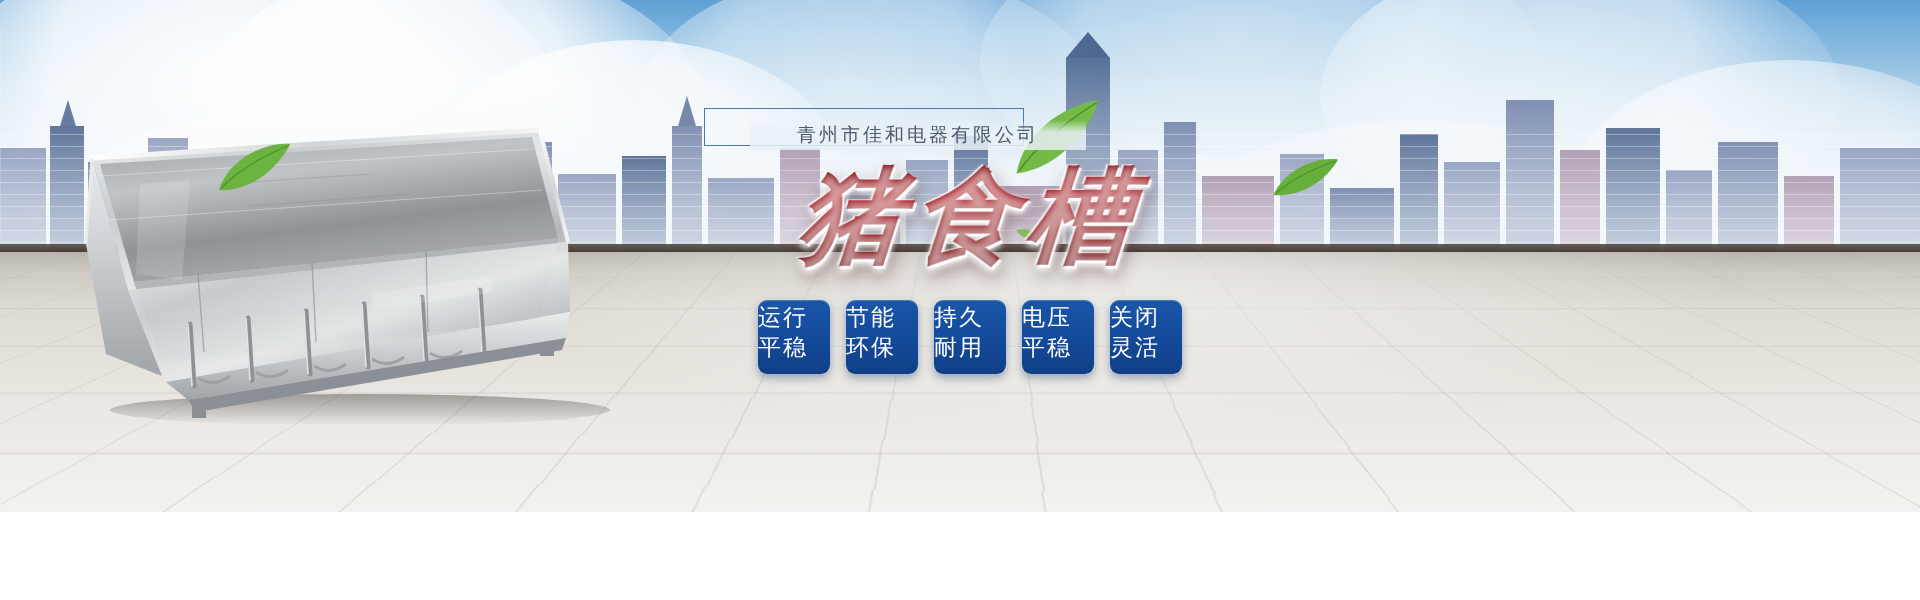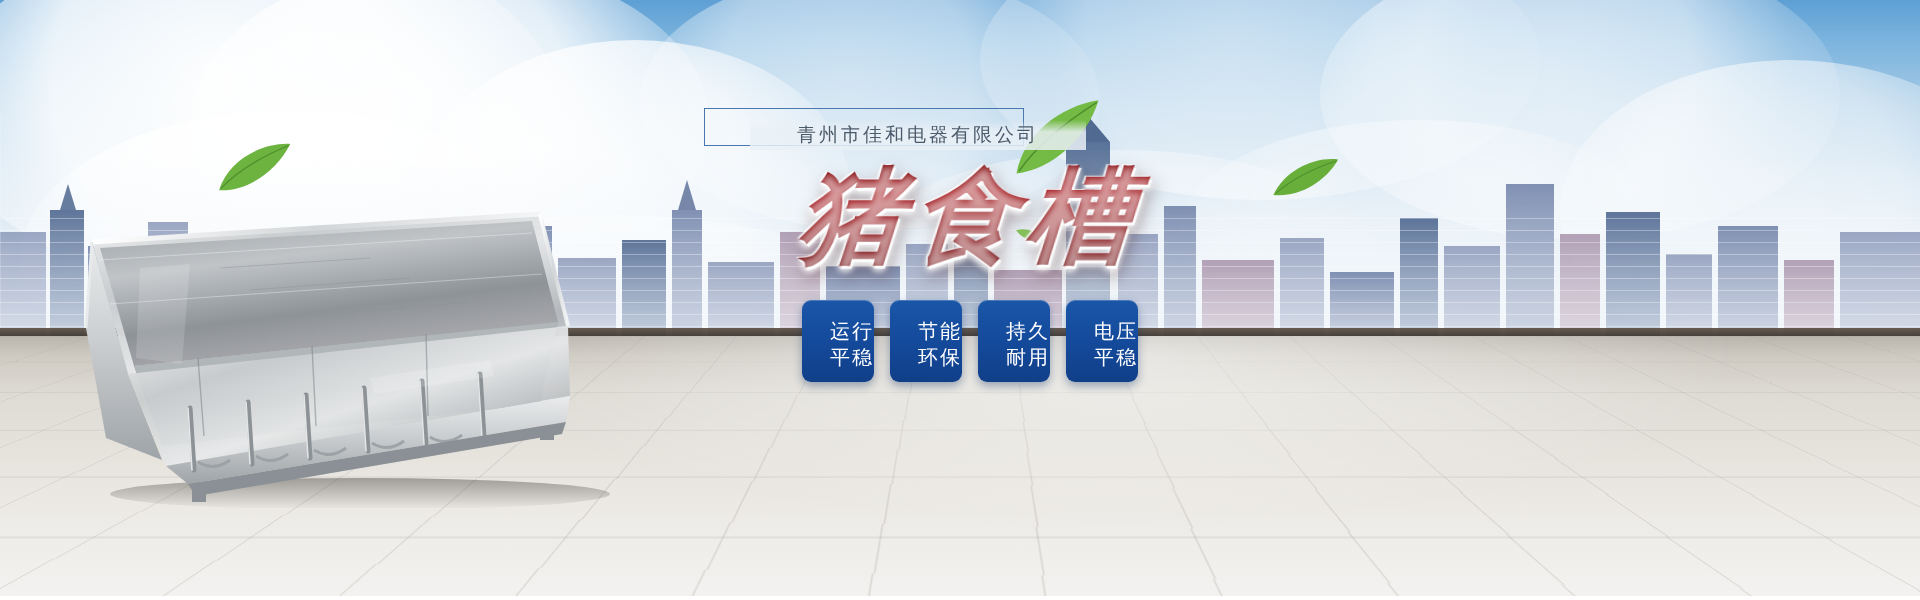--- a/index.html
+++ b/index.html
@@ -9,21 +9,21 @@
     background: #ffffff;
   }
   body {
     font-family: "Liberation Sans", "DejaVu Sans", sans-serif;
   }
 
   
   .banner {
     position: relative;
     width: 1920px;
-    height: 596px;
+    height: 512px;
     overflow: hidden;
     background: #bcd3e8;
   }
 
   
   .sky {
     position: absolute;
     inset: 0 0 180px 0;
     background:
       linear-gradient(180deg,
@@ -198,29 +198,29 @@
 
   
   .badges {
     margin-top: 30px;
     display: flex;
     justify-content: center;
     gap: 16px;
   }
   .badge {
     width: 72px;
-    padding: 18px 0 11px;
+    padding: 2px 0 11px;
     border-radius: 9px;
     background: linear-gradient(180deg, #1a56a8 0%, #14499a 55%, #103f88 100%);
     box-shadow: 0 4px 10px rgba(16,48,96,.38), inset 0 1px 0 rgba(255,255,255,.22);
     color: #ffffff;
-    font-size: 20px;
+    font-size: 23px;
     line-height: 1.32;
     letter-spacing: 2px;
-    text-align: right;
+    text-align: left;
     cursor: pointer;
   }
   .badge span { display: block; }
 </style>
 </head>
 <body>
 
 <div class="banner">
 
   <div class="sky"></div>
@@ -473,17 +473,21 @@
         <span>环保</span>
       </div>
       <div class="badge">
         <span>持久</span>
         <span>耐用</span>
       </div>
       <div class="badge">
         <span>电压</span>
         <span>平稳</span>
       </div>
+      <div class="badge">
+        <span>关闭</span>
+        <span>灵活</span>
+      </div>
     </div>
 
   </div>
 
 </div>
 
 </body></html>

